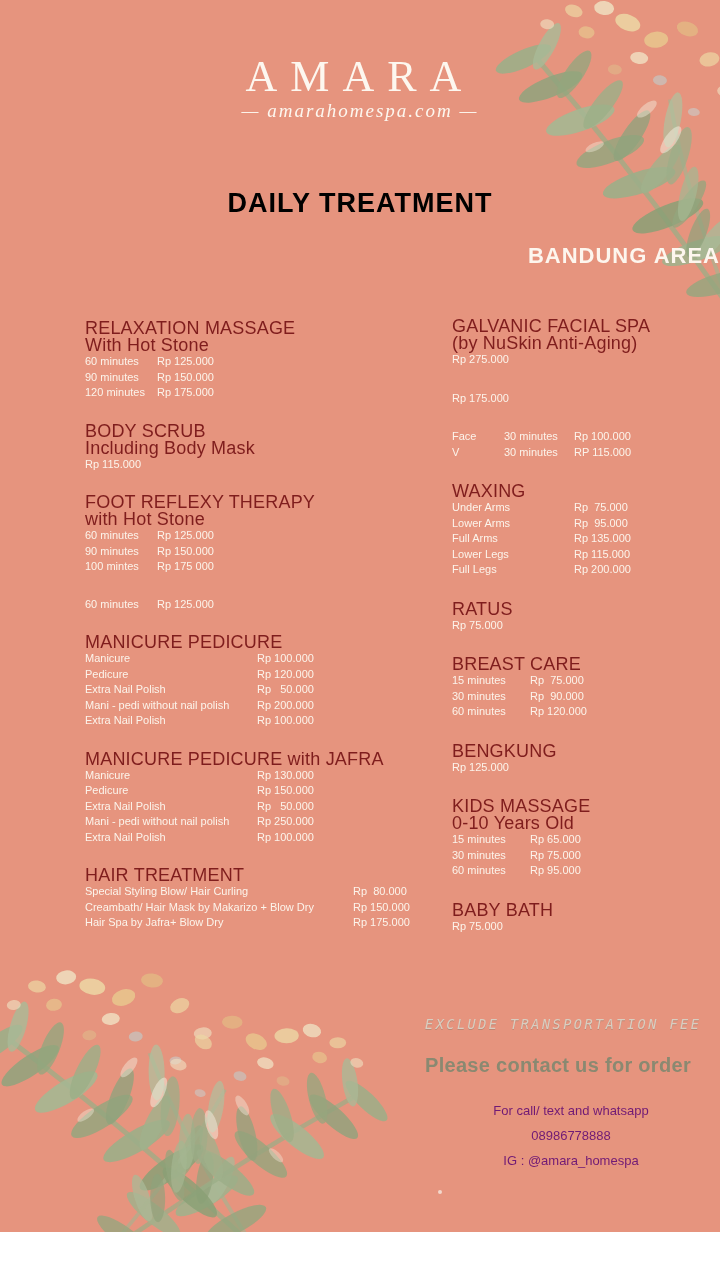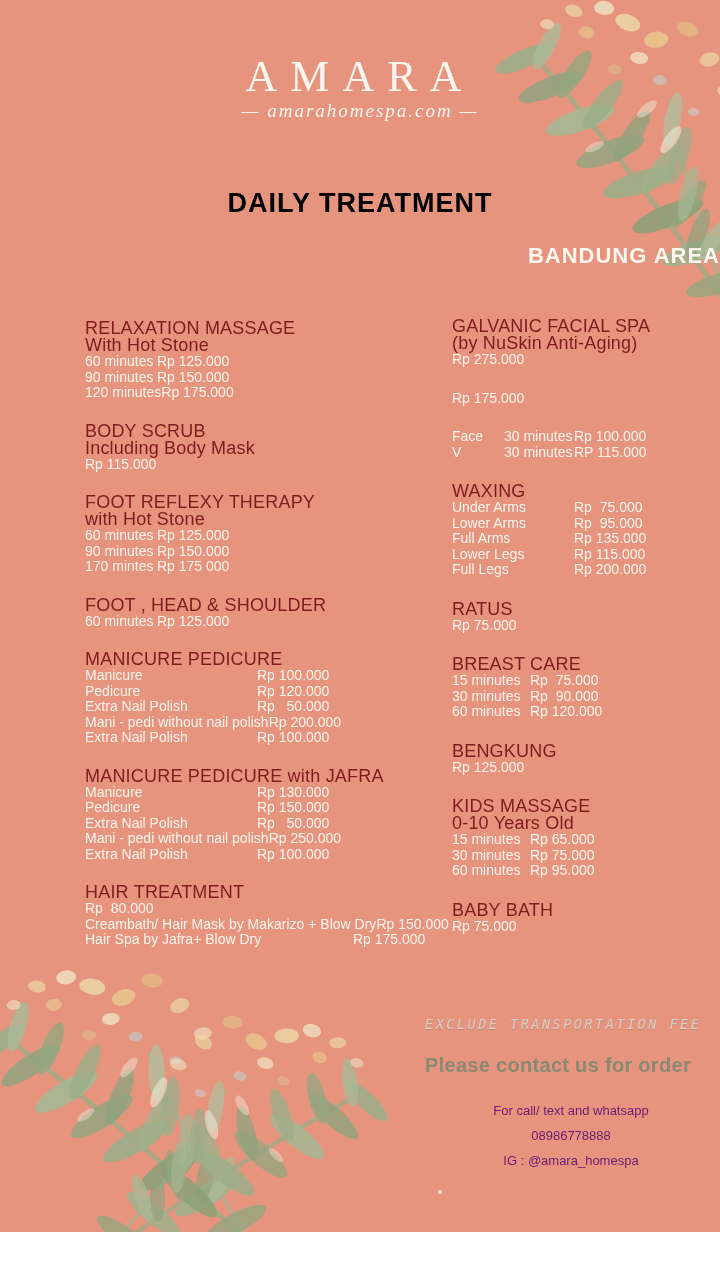--- a/index.html
+++ b/index.html
@@ -13,21 +13,21 @@
               font-size:27px;font-weight:bold;color:#000000;letter-spacing:1px;}
   .area-title{position:absolute;top:243px;left:0;width:100%;text-align:right;
               font-size:22px;font-weight:bold;color:#fdf6ee;letter-spacing:1px;}
   
   .col{position:absolute;top:320px;}
   .col-left{left:85px;width:350px;}
   .col-right{left:452px;width:260px;top:318px;}
   .section{margin-bottom:22px;}
   .col-right .section{margin-bottom:23px;}
   .sec-h{font-size:18px;font-weight:normal;color:#7f1d1d;line-height:17px;letter-spacing:0.2px;white-space:pre;}
-  .row{display:flex;font-size:14px;color:#fcf4eb;line-height:15.5px;white-space:pre;}
+  .row{display:flex;font-size:11px;color:#fcf4eb;line-height:15.5px;white-space:pre;}
   .row span{flex-shrink:0;}
   .mt14{}
   .r-time .c1{min-width:72px;}
   .r-mid .c1{min-width:172px;}
   .r-hair .c1{min-width:268px;}
   .r-acu .c1{min-width:52px;}
   .r-acu .c2{min-width:70px;}
   .r-wax .c1{min-width:122px;}
   .r-dur .c1{min-width:78px;}
   
@@ -126,25 +126,24 @@
       <div class="sec-h">BODY SCRUB</div>
       <div class="sec-h">Including Body Mask</div>
       <div class="row"><span>Rp 115.000</span></div>
     </div>
 
     <div class="section">
       <div class="sec-h">FOOT REFLEXY THERAPY</div>
       <div class="sec-h">with Hot Stone</div>
       <div class="row r-time"><span class="c1">60 minutes</span><span class="c2">Rp 125.000</span></div>
       <div class="row r-time"><span class="c1">90 minutes</span><span class="c2">Rp 150.000</span></div>
-      <div class="row r-time"><span class="c1">170 mintes</span><span class="c2">Rp 175 000</span></div>
-    </div>
-
-    <div class="section">
-      <div class="sec-h">FOOT , HEAD &amp; SHOULDER</div>
+      <div class="row r-time"><span class="c1">100 mintes</span><span class="c2">Rp 175 000</span></div>
+    </div>
+
+    <div class="section">
       <div class="row r-time"><span class="c1">60 minutes</span><span class="c2">Rp 125.000</span></div>
     </div>
 
     <div class="section">
       <div class="sec-h">MANICURE PEDICURE</div>
       <div class="row r-mid"><span class="c1">Manicure</span><span class="c2">Rp 100.000</span></div>
       <div class="row r-mid"><span class="c1">Pedicure</span><span class="c2">Rp 120.000</span></div>
       <div class="row r-mid"><span class="c1">Extra Nail Polish</span><span class="c2">Rp   50.000</span></div>
       <div class="row r-mid mt14"><span class="c1">Mani - pedi without nail polish</span><span class="c2">Rp 200.000</span></div>
       <div class="row r-mid"><span class="c1">Extra Nail Polish</span><span class="c2">Rp 100.000</span></div>
@@ -154,21 +153,21 @@
       <div class="sec-h">MANICURE PEDICURE with JAFRA</div>
       <div class="row r-mid"><span class="c1">Manicure</span><span class="c2">Rp 130.000</span></div>
       <div class="row r-mid"><span class="c1">Pedicure</span><span class="c2">Rp 150.000</span></div>
       <div class="row r-mid"><span class="c1">Extra Nail Polish</span><span class="c2">Rp   50.000</span></div>
       <div class="row r-mid mt14"><span class="c1">Mani - pedi without nail polish</span><span class="c2">Rp 250.000</span></div>
       <div class="row r-mid"><span class="c1">Extra Nail Polish</span><span class="c2">Rp 100.000</span></div>
     </div>
 
     <div class="section">
       <div class="sec-h">HAIR TREATMENT</div>
-      <div class="row r-hair"><span class="c2">Rp  80.000</span></div>
+      <div class="row r-hair"><span class="c1">Special Styling Blow/ Hair Curling</span><span class="c2">Rp  80.000</span></div>
       <div class="row r-hair"><span class="c1">Creambath/ Hair Mask by Makarizo + Blow Dry</span><span class="c2">Rp 150.000</span></div>
       <div class="row r-hair"><span class="c1">Hair Spa by Jafra+ Blow Dry</span><span class="c2">Rp 175.000</span></div>
     </div>
   </div>
 
   <div class="col col-right">
 
     <div class="section">
       <div class="sec-h">GALVANIC FACIAL SPA</div>
       <div class="sec-h">(by NuSkin Anti-Aging)</div>

